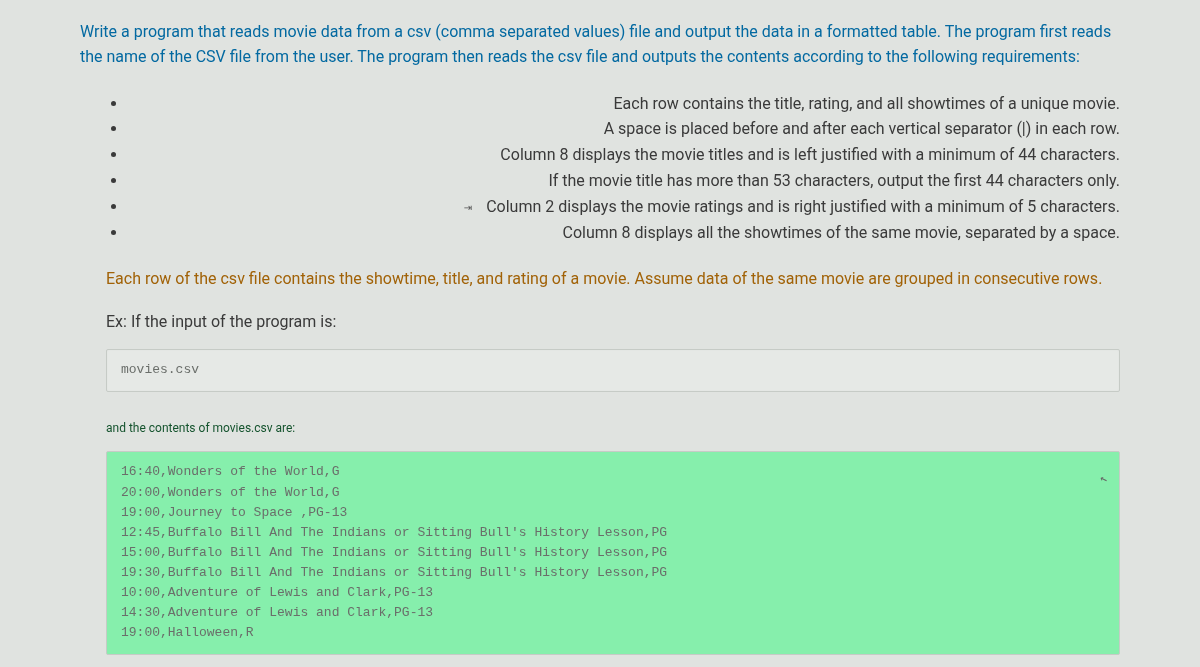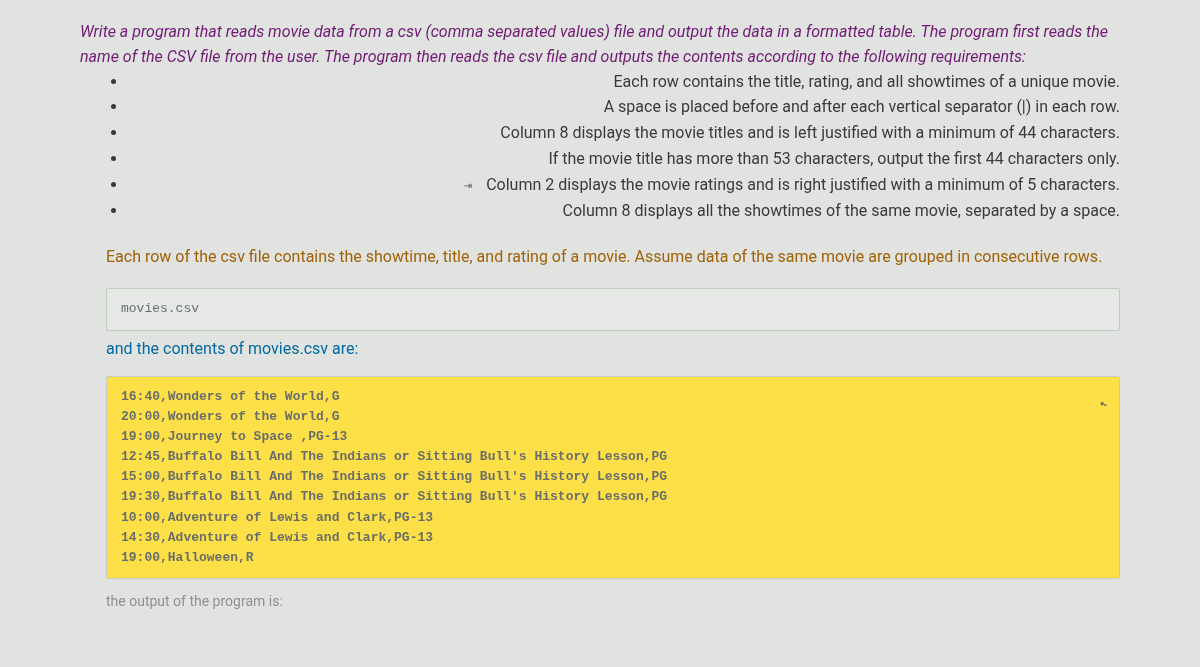--- a/index.html
+++ b/index.html
@@ -8,22 +8,22 @@
       background: #e0e3e0;
       color: #333;
       padding: 20px 30px;
       width: 1200px;
       min-height: 667px;
     }
     .content { padding: 0 50px; }
     .intro {
       font-size: 16px;
       line-height: 1.55;
-      color: #701a75;
-      font-style: italic;
+      color: #0369a1;
+      margin-bottom: 22px;
     }
     .bullets { margin-left: 48px; margin-bottom: 22px; text-align: right; }
     .bullets li {
       font-size: 16px;
       line-height: 1.55;
       color: #3a3a3a;
       margin-bottom: 1px;
     }
     .callout-marker {
       display: inline-block;
@@ -40,60 +40,59 @@
       color: #a16207;
       margin: 0 0 18px 26px;
     }
     .ex-label {
       font-size: 16px;
       line-height: 1.55;
       color: #3a3a3a;
       margin: 0 0 14px 26px;
     }
     .code-block {
-      margin: 0 0 6px 26px;
+      margin: 0 0 27px 26px;
       border: 1px solid #c6cbc6;
       background: #e6e9e6;
       border-radius: 2px;
       padding: 10px 14px;
       font-family: "Courier New", Courier, monospace;
       font-size: 13px;
       line-height: 1.6;
       color: #6a6e6a;
       white-space: pre;
       overflow-x: auto;
       box-shadow: inset 0 0 2px rgba(0,0,0,0.04);
     }
     .csv-block {
       margin: 0 0 14px 26px;
       border: 1px solid #c6cbc6;
-      background: #fde047;
+      background: #86efac;
       border-radius: 2px;
       padding: 10px 14px;
       font-family: "Courier New", Courier, monospace;
       font-size: 13px;
       line-height: 1.55;
       color: #6a6e6a;
       white-space: pre;
       overflow-x: auto;
       position: relative;
-      font-weight: bold;
     }
     .cursor-artifact {
       position: absolute;
       right: 12px;
       top: 18px;
       font-size: 12px;
       color: #666;
       transform: rotate(-20deg);
     }
     .below-label {
-      font-size: 16px;
+      font-size: 12px;
       line-height: 1.55;
-      color: #0369a1;
+      color: #14532d;
       margin: 0 0 14px 26px;
     }
     .truncated-footer {
       font-size: 14px;
       color: #808380;
       margin: 0 0 0 26px;
       opacity: 0.85;
     }
   </style>
 </head>
@@ -107,20 +106,21 @@
     <li>Each row contains the title, rating, and all showtimes of a unique movie.</li>
     <li>A space is placed before and after each vertical separator (|) in each row.</li>
     <li>Column 8 displays the movie titles and is left justified with a minimum of 44 characters.</li>
     <li>If the movie title has more than 53 characters, output the first 44 characters only.</li>
     <li><span class="callout-marker">⇥</span><span>Column 2 displays the movie ratings and is right justified with a minimum of 5 characters.</span></li>
     <li>Column 8 displays all the showtimes of the same movie, separated by a space.</li>
   </ul>
 
   <p class="para">Each row of the csv file contains the showtime, title, and rating of a movie. Assume data of the same movie are grouped in consecutive rows.</p>
 
+  <p class="ex-label">Ex: If the input of the program is:</p>
 
   <div class="code-block">movies.csv</div>
 
   <p class="below-label">and the contents of movies.csv are:</p>
 
   <div class="csv-block">16:40,Wonders of the World,G
 20:00,Wonders of the World,G
 19:00,Journey to Space ,PG-13
 12:45,Buffalo Bill And The Indians or Sitting Bull's History Lesson,PG
 15:00,Buffalo Bill And The Indians or Sitting Bull's History Lesson,PG

